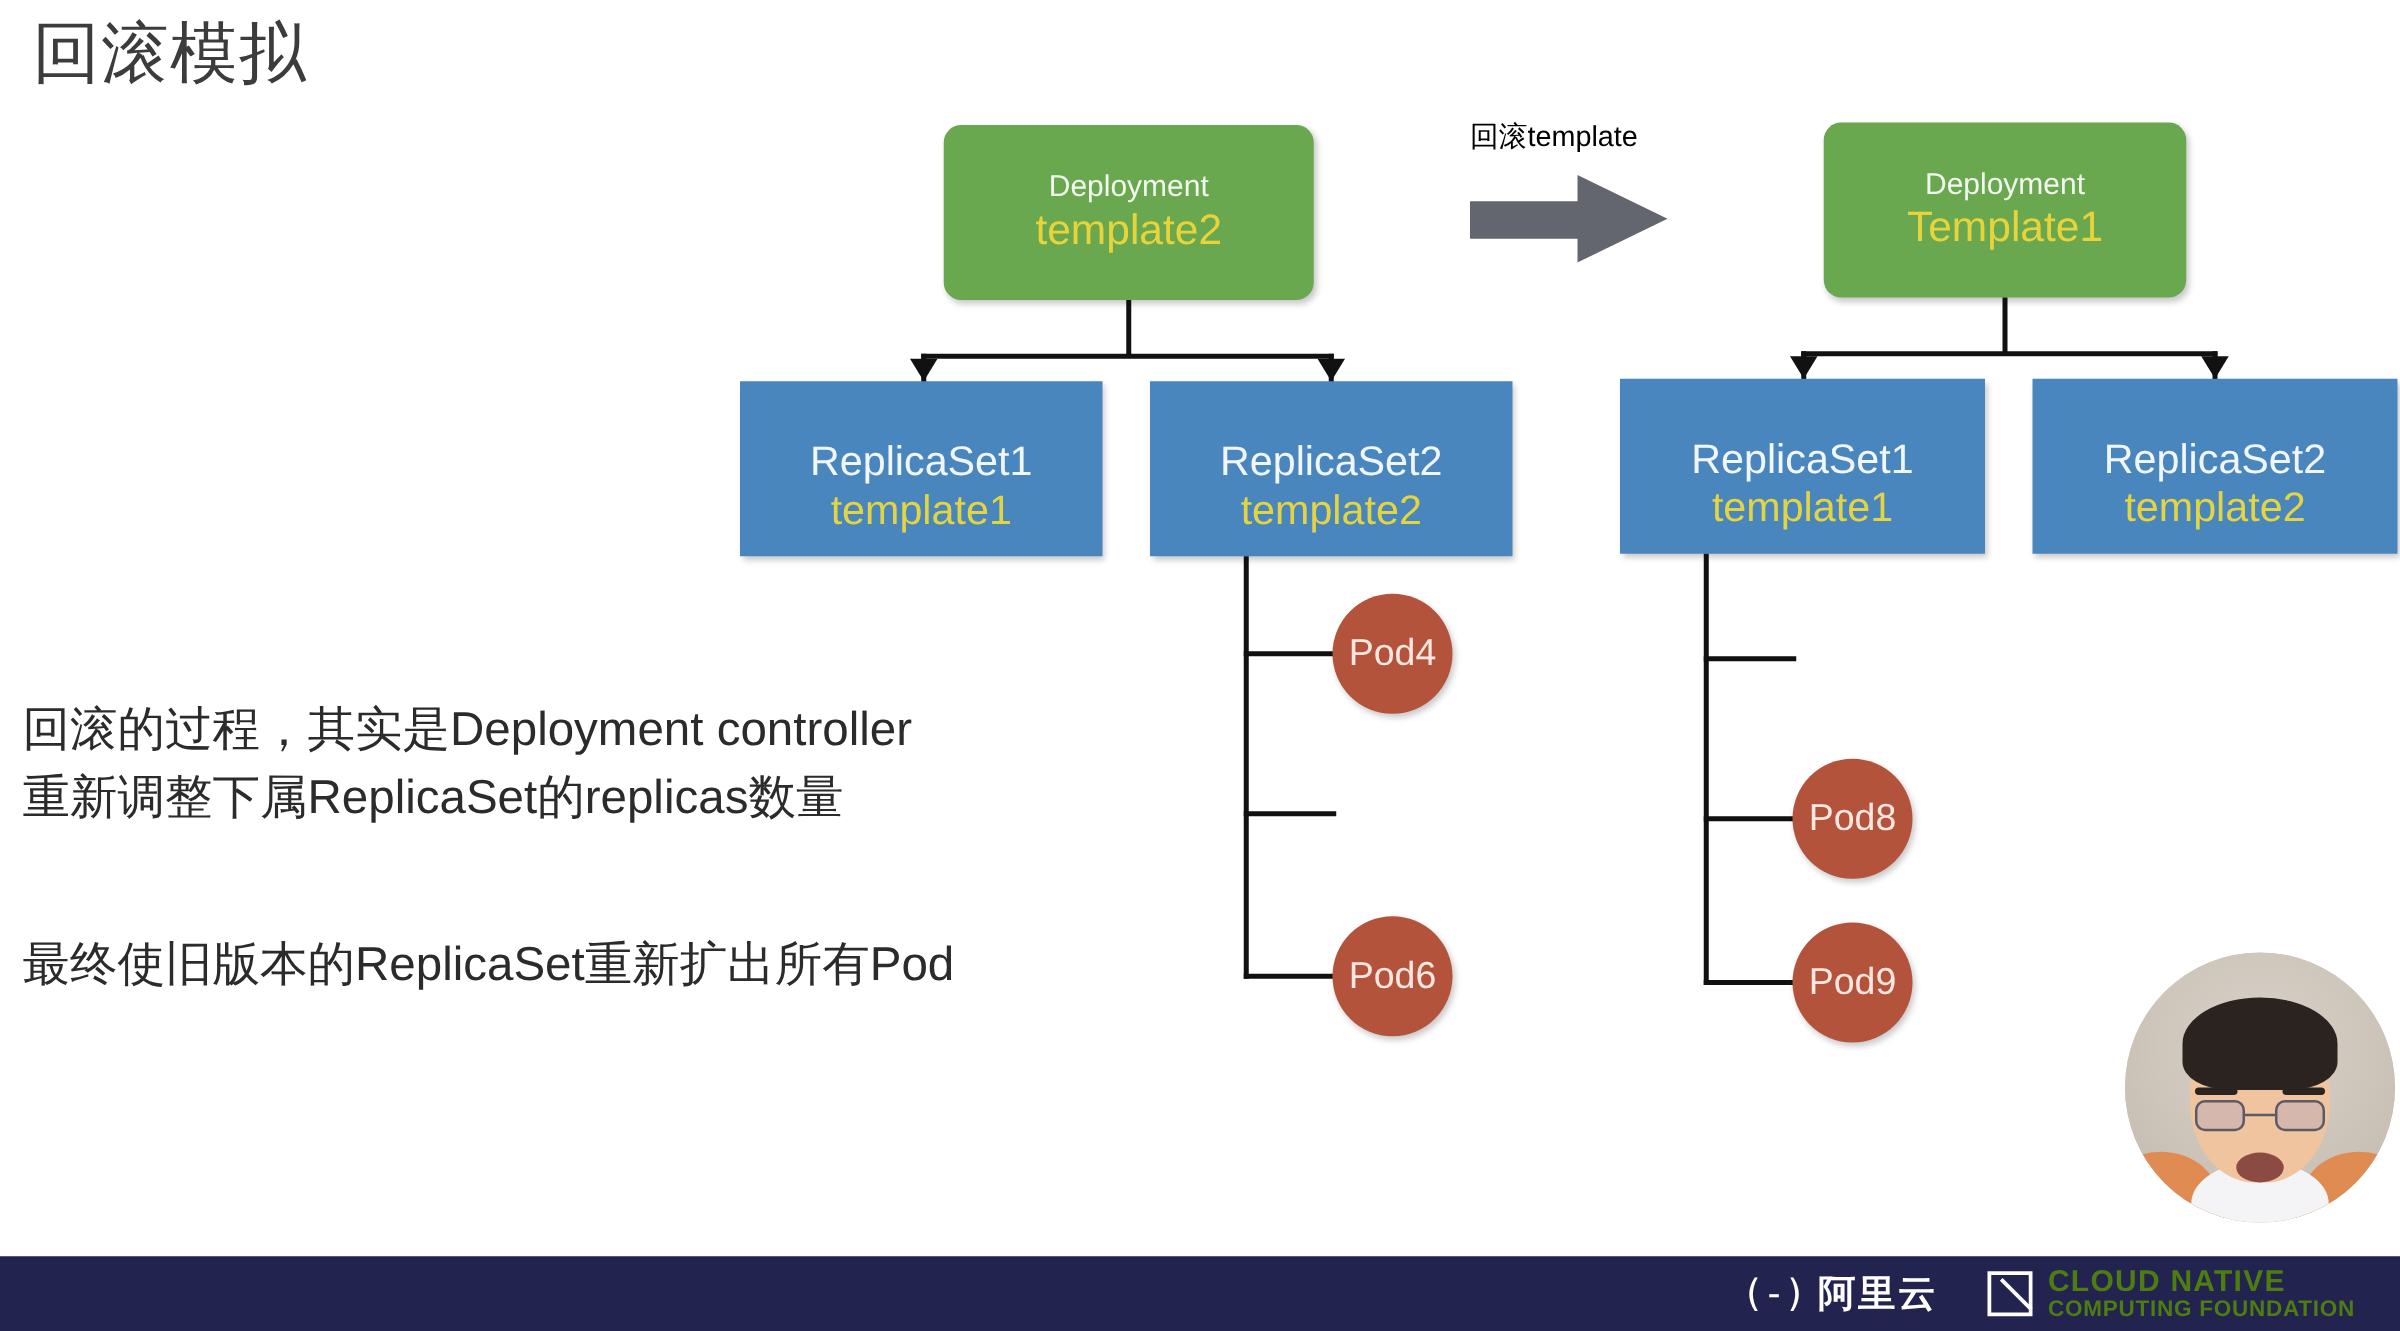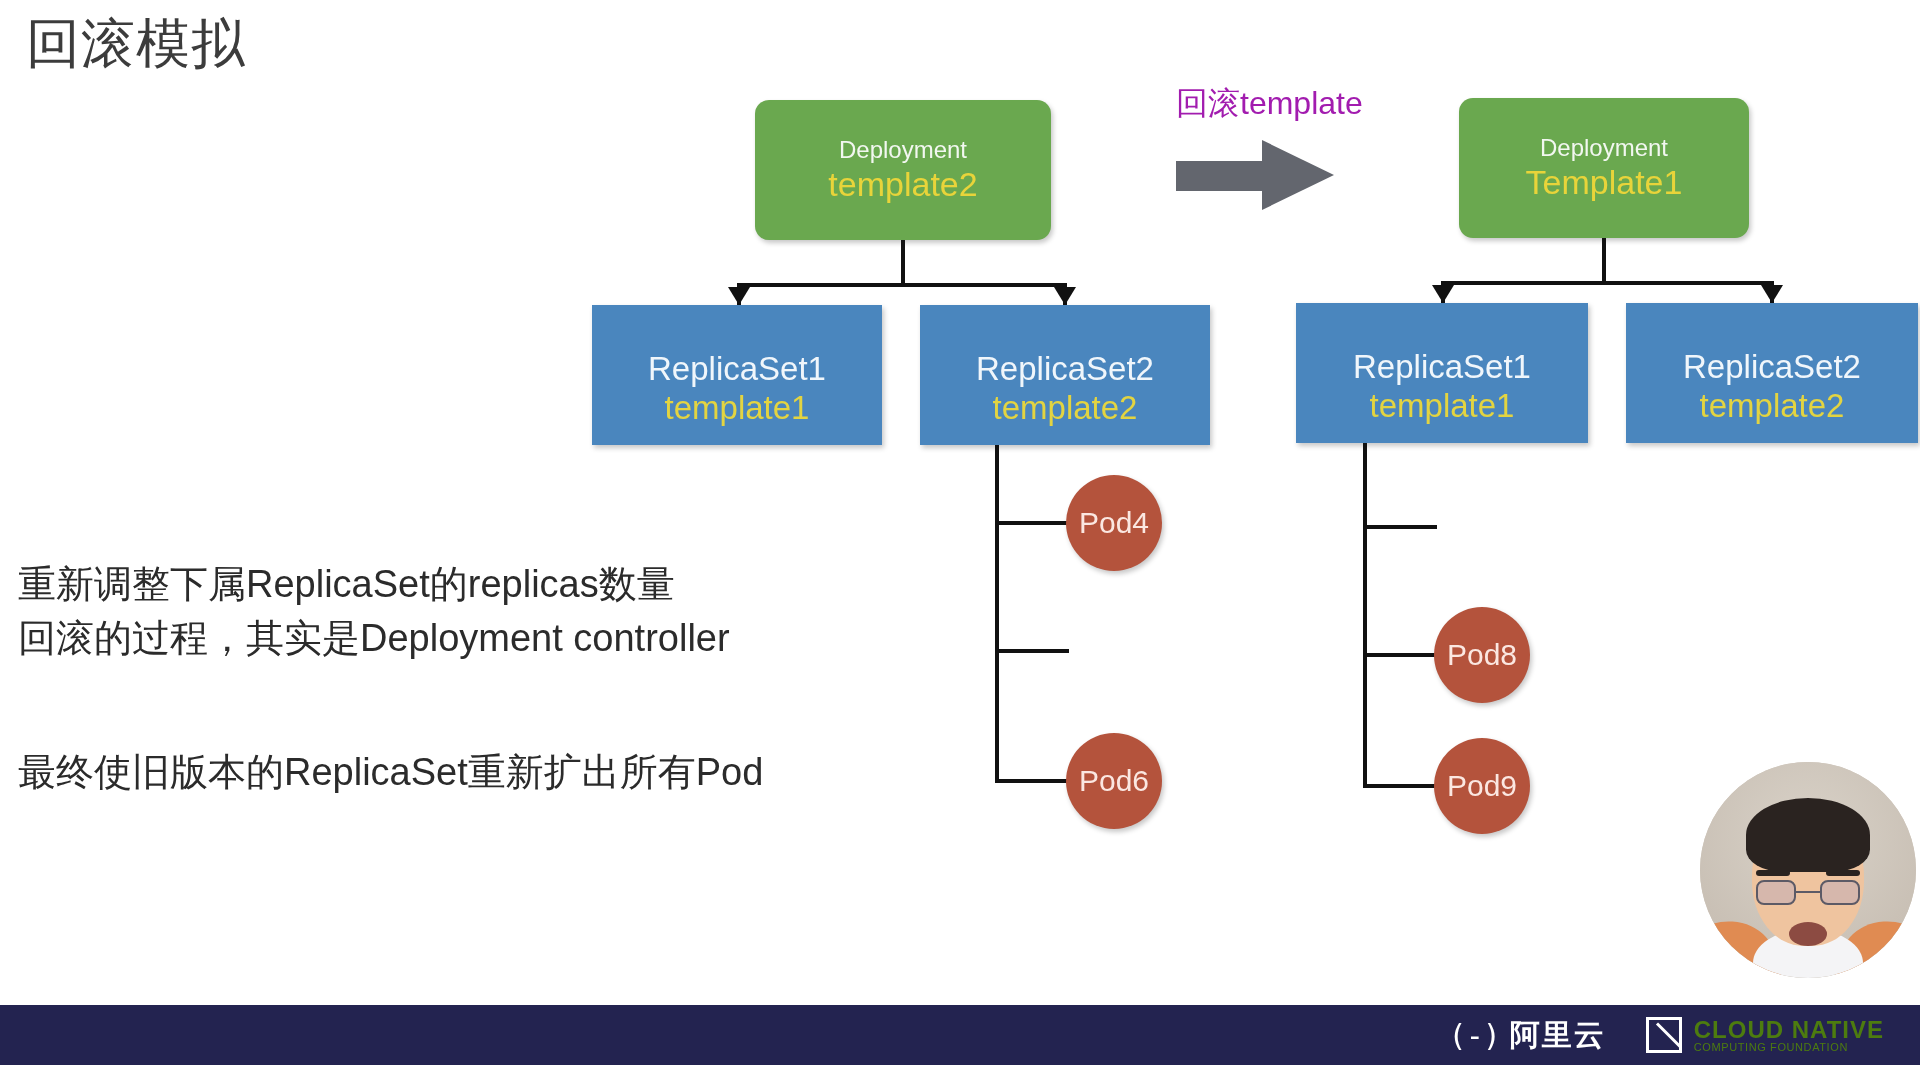--- a/index.html
+++ b/index.html
@@ -146,23 +146,23 @@
     position: absolute;
     left: 86px; top: 0;
     width: 0; height: 0;
     border-top: 35px solid transparent;
     border-bottom: 35px solid transparent;
     border-left: 72px solid #63666e;
   }
   .arrow-label {
     position: absolute;
     left: 1176px;
-    top: 82px;
-    font-size: 32px;
-    color: #a21caf;
+    top: 94px;
+    font-size: 23px;
+    color: #000000;
     white-space: nowrap;
   }
 
   
   .webcam {
     position: absolute;
     left: 1700px;
     top: 762px;
     width: 216px;
     height: 216px;
@@ -304,32 +304,32 @@
     content: "";
     position: absolute;
     left: 3px; top: 14px;
     width: 34px; height: 3px;
     background: #ffffff;
     transform: rotate(45deg);
     transform-origin: center;
   }
   .cncf-text { line-height: 1.05; }
   .cncf-l1 { font-size: 24px; font-weight: bold; letter-spacing: 1px; }
-  .cncf-l2 { font-size: 11px; font-weight: normal; letter-spacing: 0.6px; }
+  .cncf-l2 { font-size: 18px; font-weight: bold; letter-spacing: 0.6px; }
 </style>
 </head>
 <body>
 
 <div id="slide">
 
   <div class="slide-title">回滚模拟</div>
 
   <div class="body-text" id="para-1">
+    <div>回滚的过程，其实是Deployment controller</div>
     <div>重新调整下属ReplicaSet的replicas数量</div>
-    <div>回滚的过程，其实是Deployment controller</div>
   </div>
   <div class="body-text" id="para-2">最终使旧版本的ReplicaSet重新扩出所有Pod</div>
 
   <div id="diagram">
 
     <div class="node deploy-box" style="left:755px; top:100px; width:296px; height:140px;">
       <span class="title-line">Deployment</span>
       <span class="tmpl-line">template2</span>
     </div>
 

